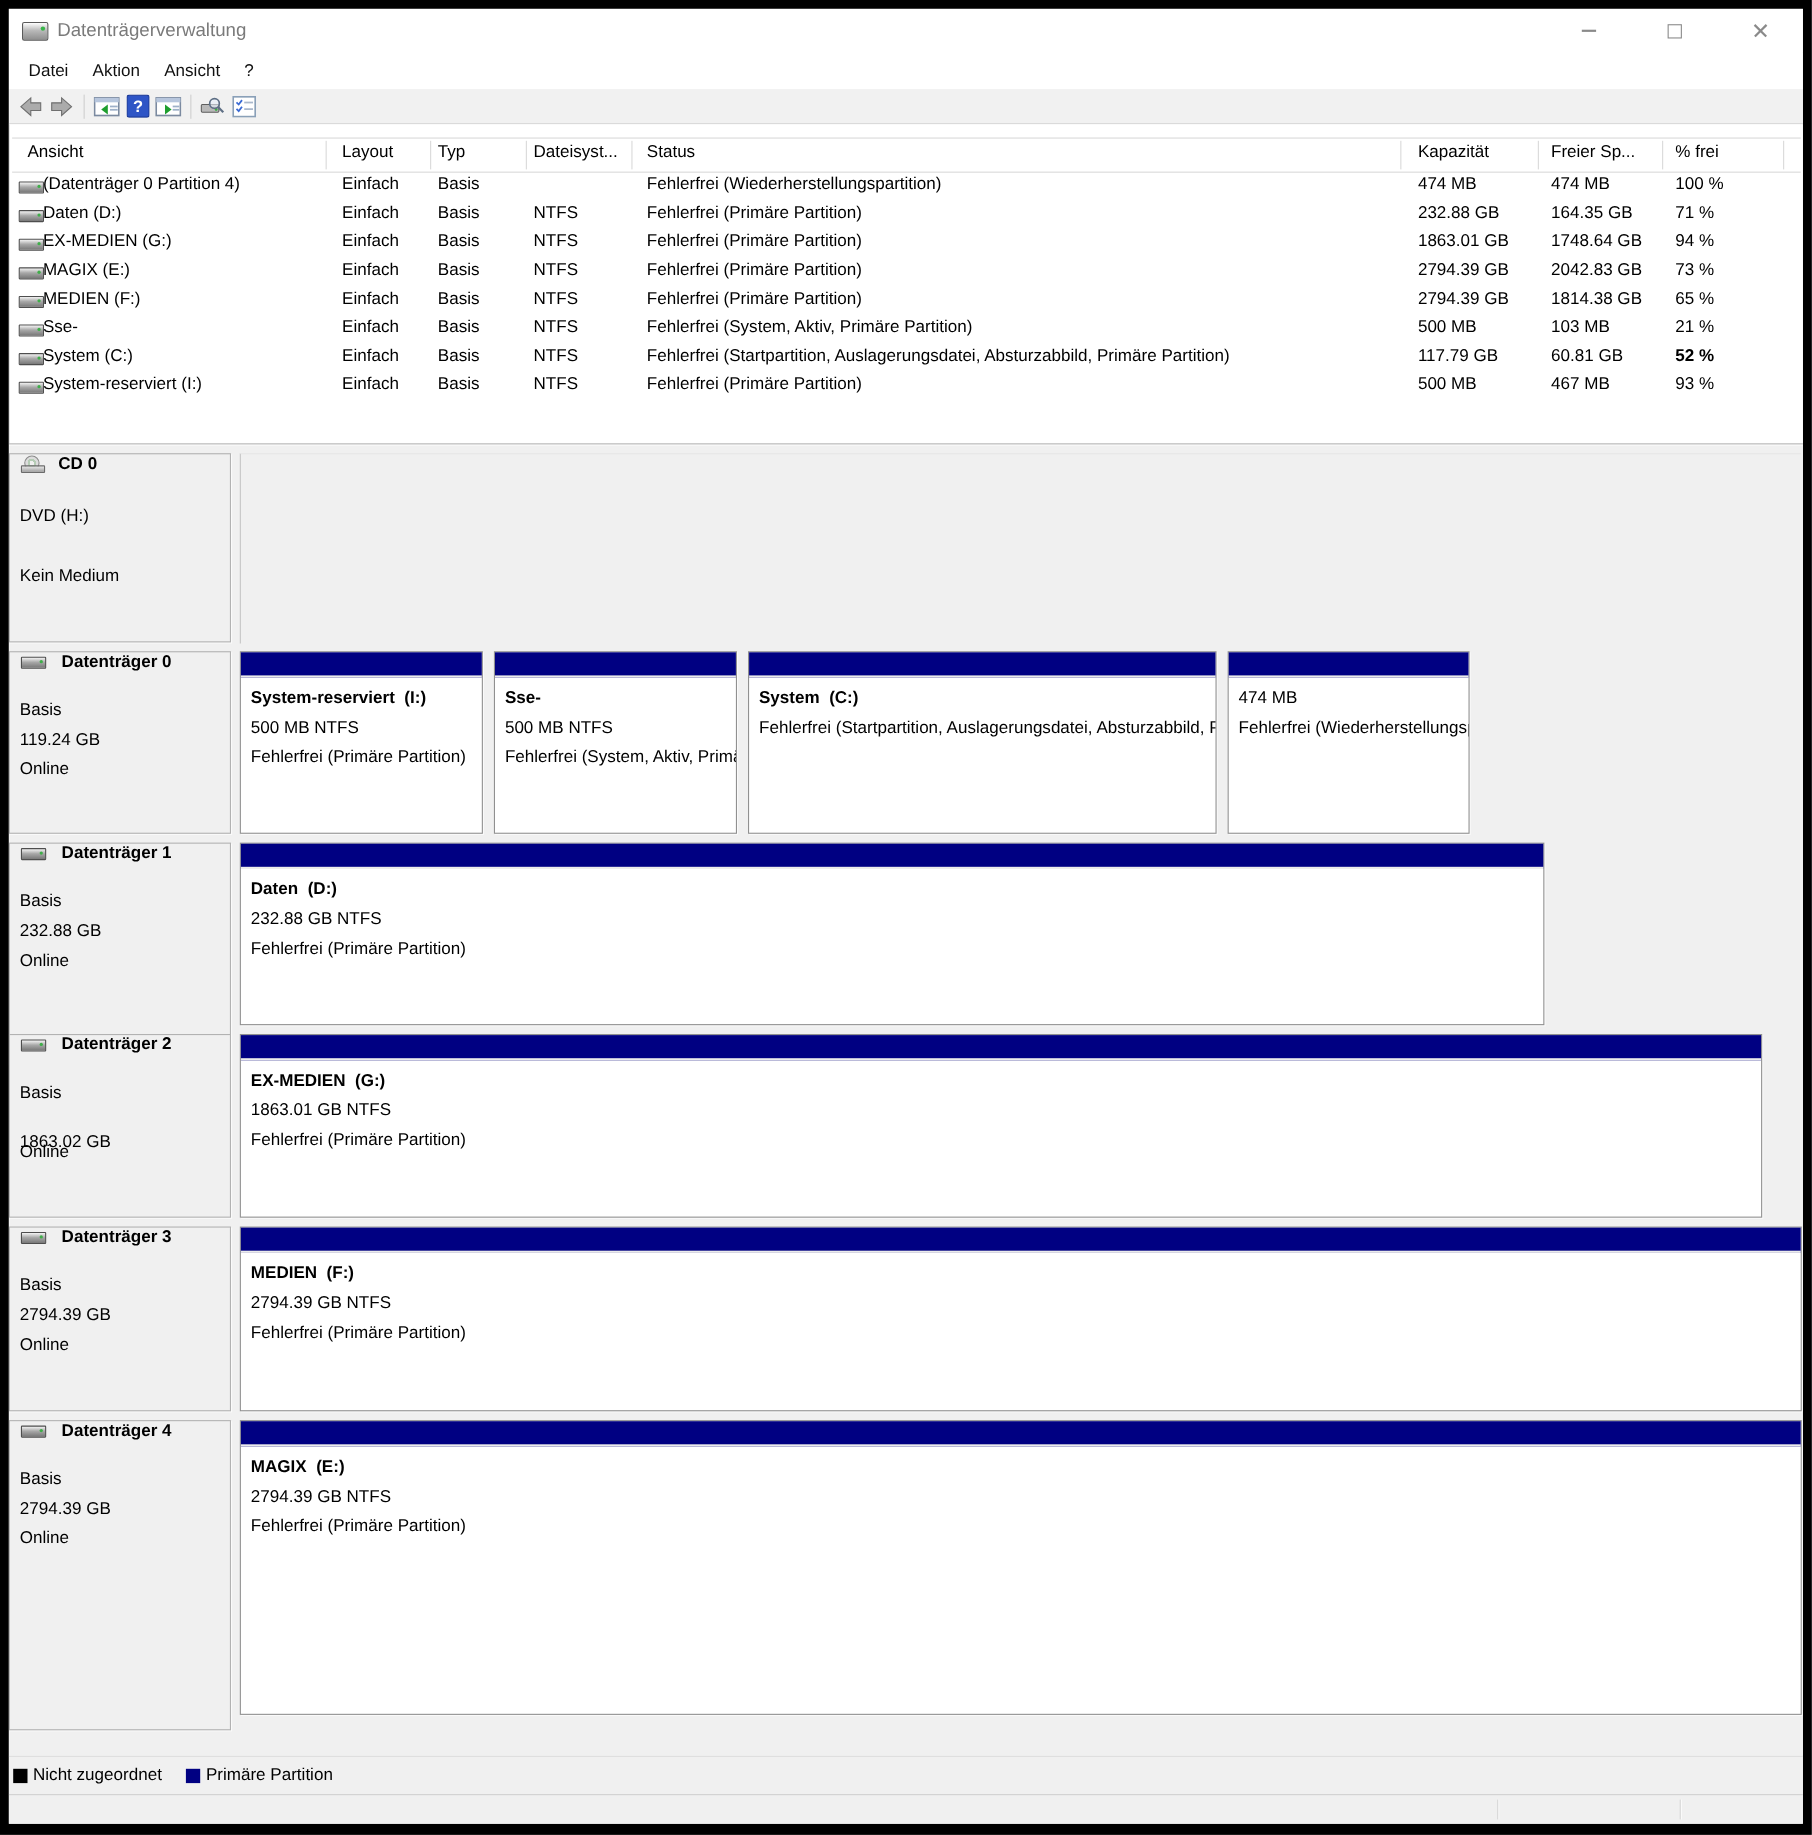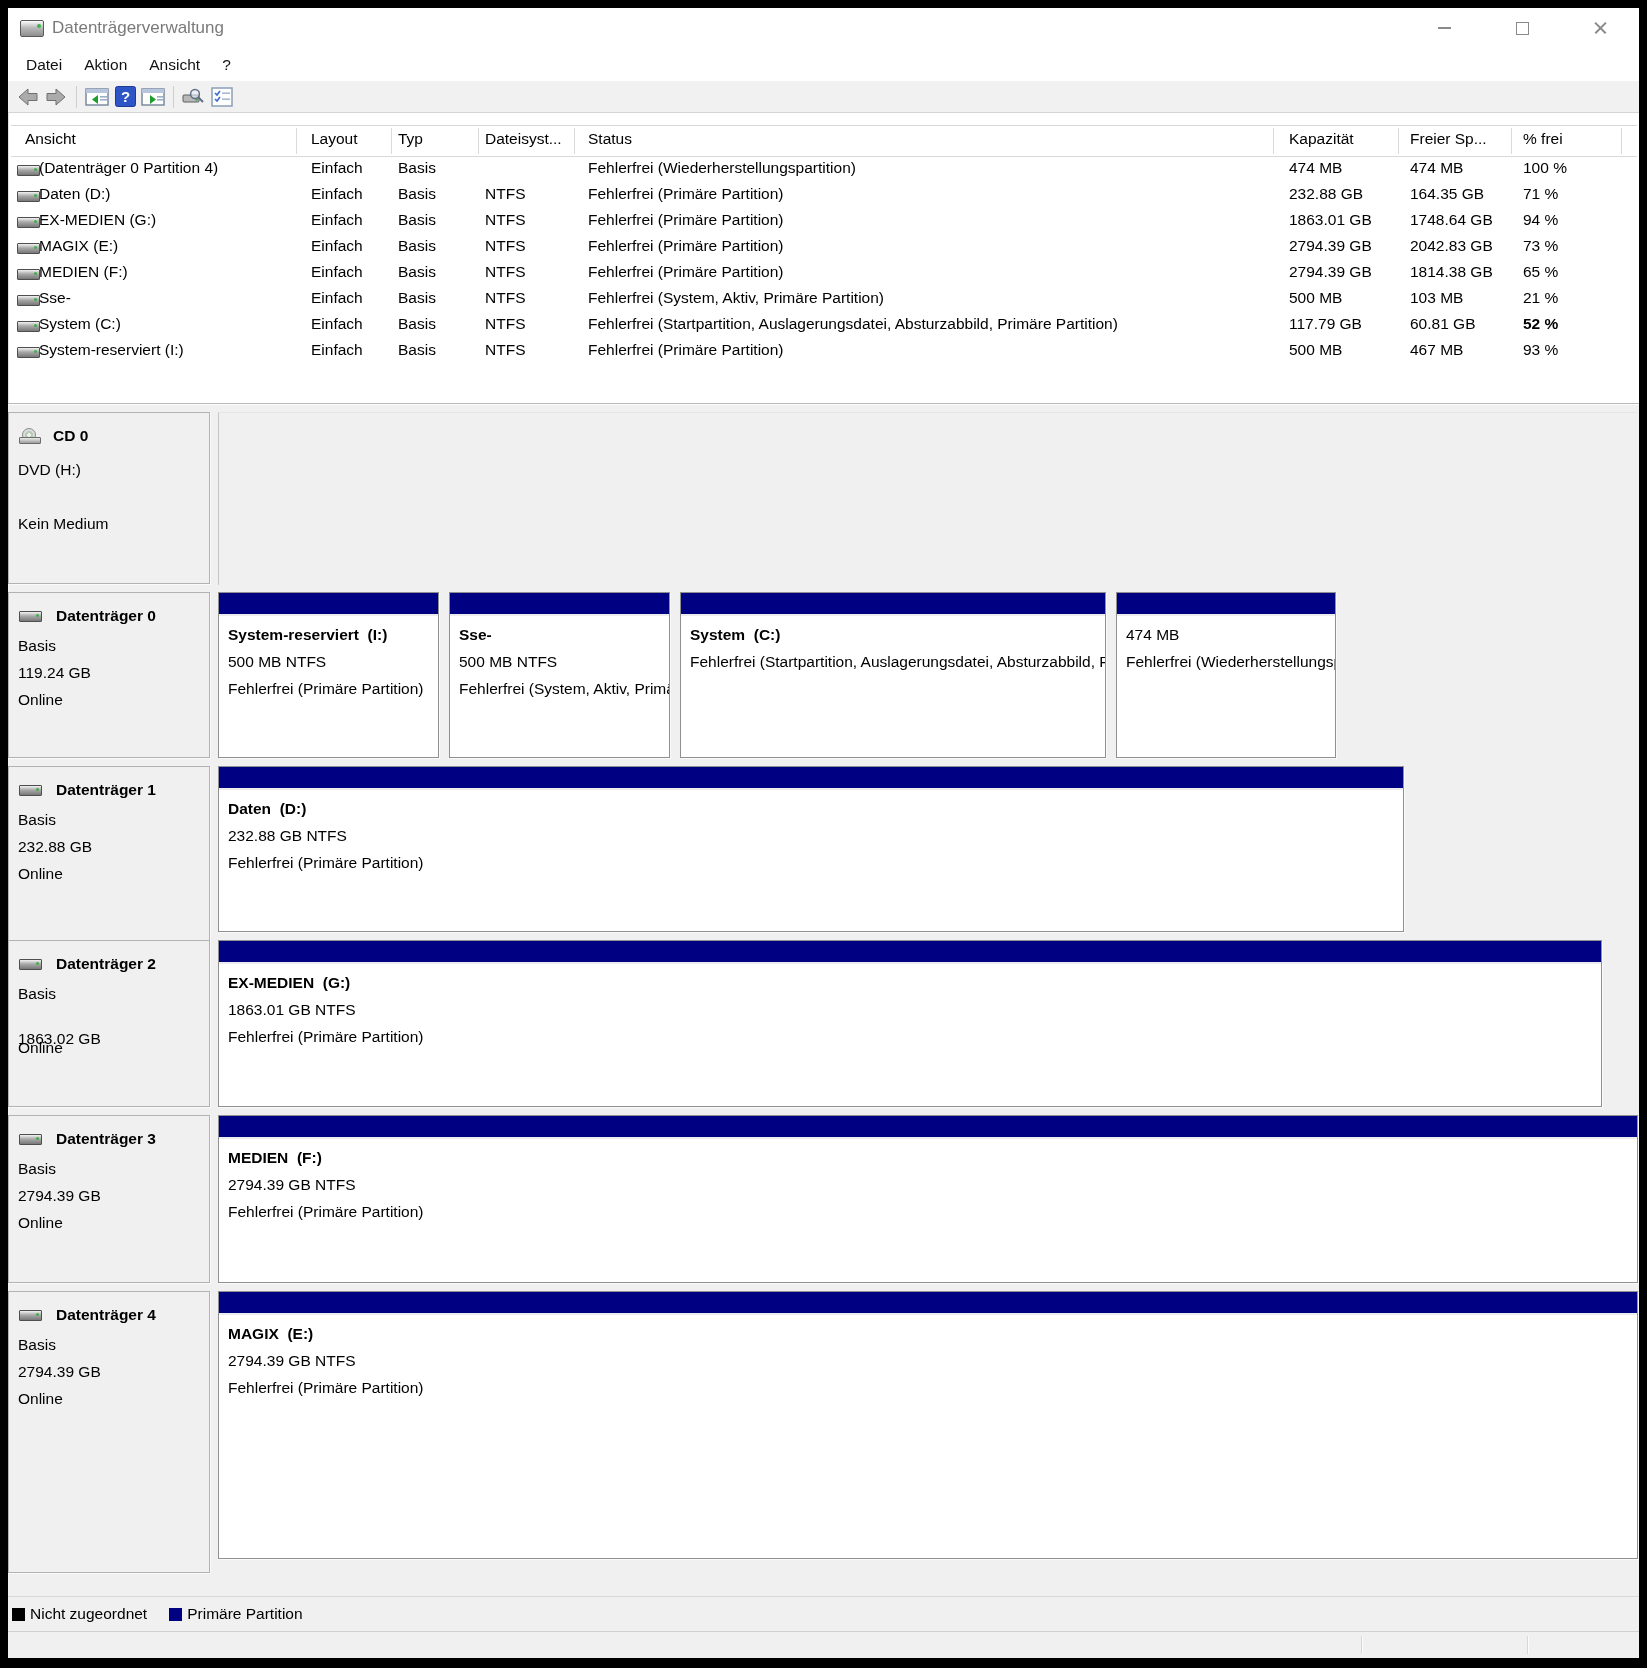--- a/index.html
+++ b/index.html
@@ -38,21 +38,21 @@
   .vt-rows{position:absolute;left:2px;right:2px;top:44px;}
   .vt-row{position:relative;height:26px;}
   .vt-row span{position:absolute;top:2px;font-size:15.5px;white-space:pre;}
   .drive-ico{position:absolute;width:21px;height:9px;top:8px;background:linear-gradient(#f2f2f2,#a8a8a8 45%,#787878);border:1px solid #4e4e4e;border-radius:1px;}
   .drive-ico::after{content:"";position:absolute;right:2px;top:2px;width:3px;height:3px;background:#3fae49;border-radius:50%;}
 
   
   .graphic{flex:1 1 auto;background:#f0f0f0;border-top:1px solid #b9b9b9;box-shadow:inset 0 1px 0 #fdfdfd;position:relative;overflow:hidden;padding-top:8px;}
   .g-row{position:relative;margin:0 2px 8px 0;}
   .g-label{position:absolute;left:0;top:0;width:202px;border:1px solid #b2b2b2;box-shadow:1px 1px 0 #fafafa;background:#f0f0f0;box-sizing:border-box;}
-  .g-label .head{position:absolute;left:10px;top:14px;display:flex;align-items:center;}
+  .g-label .head{position:absolute;left:10px;top:0;display:flex;align-items:center;}
   .g-label .head .drive-ico{position:relative;top:0;margin-right:14px;}
   .g-label .head .cd-ico{margin-right:12px;}
   .g-name{font-size:15.5px;font-weight:bold;white-space:pre;}
   .g-line{position:absolute;left:9px;font-size:15.5px;white-space:pre;}
   .cd-ico{position:relative;width:22px;height:16px;}
   .cd-ico .disc{position:absolute;left:3px;top:0;width:12px;height:12px;border-radius:50%;background:radial-gradient(circle at 50% 50%, #f0f0f0 0 2px, #b5ccb5 2px 4px, #dcdcdc 4px 6px);border:1px solid #8a8a8a;}
   .cd-ico .tray{position:absolute;left:0;bottom:0;width:20px;height:5px;background:linear-gradient(#e9e9e9,#9d9d9d);border:1px solid #6b6b6b;border-radius:1px;}
   .bar-area{position:absolute;left:210px;top:0;display:flex;}
   .part{border:1px solid #909090;box-shadow:1px 1px 0 #fafafa;background:#fff;box-sizing:border-box;margin-right:10px;flex:0 0 auto;}
   .part-head{height:21px;background:#000082;border-bottom:2px solid #ececec;}

